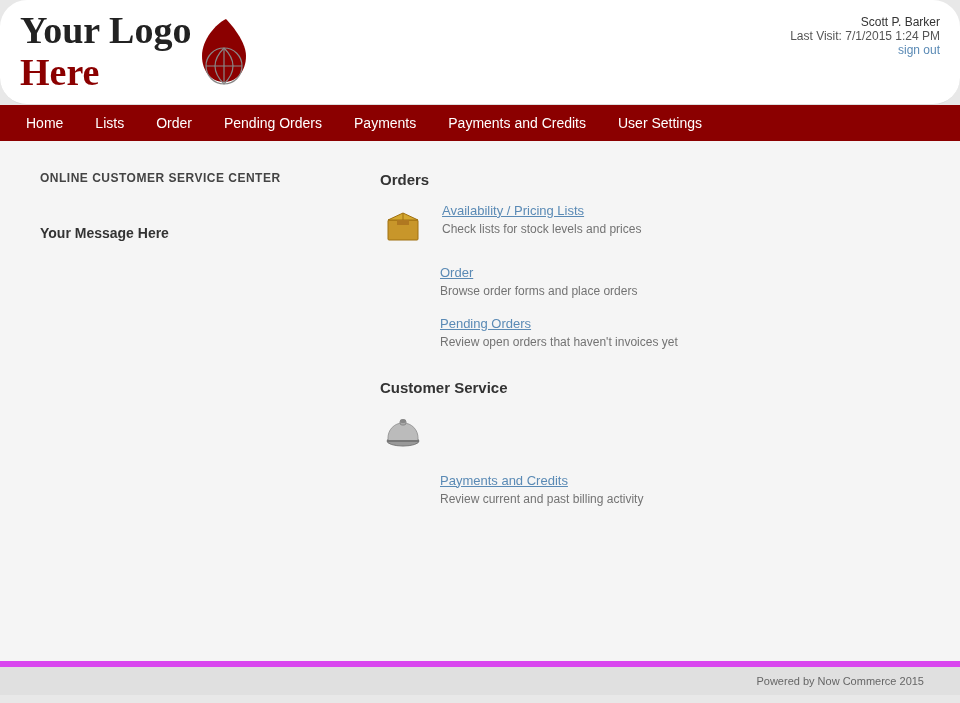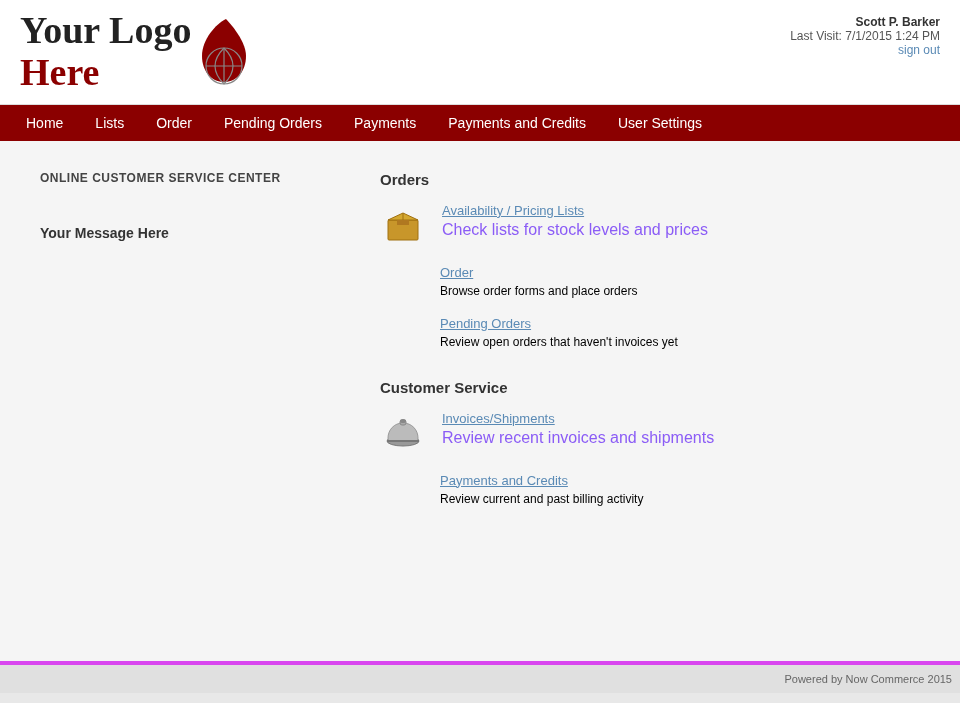--- a/index.html
+++ b/index.html
@@ -1,25 +1,25 @@
 <!DOCTYPE html>
 <html><head>
   <meta charset="utf-8">
   <style>
     * { margin: 0; padding: 0; box-sizing: border-box; }
     body { font-family: Arial, sans-serif; font-size: 13px; background: #e8e8e8; min-height: 703px; }
 
     
-    #header { background: #fff; padding: 10px 20px; display: flex; justify-content: space-between; align-items: flex-start; border-bottom: 1px solid #ddd; }
+    #header { background: #fff; padding: 10px 20px; display: flex; justify-content: space-between; align-items: flex-start; border-bottom: 1px solid #ddd; border-radius: 27px; }
     #logo-area { display: flex; align-items: center; }
     #logo-text { font-size: 38px; font-weight: bold; color: #222; font-family: Georgia, serif; line-height: 1.1; }
     #logo-text .here { color: #8b0000; }
     #logo-icon { margin-left: 5px; display: flex; align-items: center; }
     #user-info { text-align: right; font-size: 12px; color: #555; padding-top: 5px; }
-    #user-info .username { font-weight: bold; color: #333; }
+    #user-info .username { font-weight: normal; color: #333; }
     #user-info a { color: #5a8ab5; text-decoration: none; }
 
     
     nav { background: #8b0000; padding: 0; }
     nav ul { list-style: none; display: flex; align-items: center; padding: 0 10px; text-align: center; }
     nav ul li a { display: block; color: #fff; text-decoration: none; padding: 10px 16px; font-size: 14px; }
 
     
     #main { background: #f5f5f5; min-height: 520px; padding: 30px 40px; display: flex; gap: 40px; }
 
@@ -29,28 +29,28 @@
     #left-panel .message { font-size: 14px; font-weight: bold; color: #333; margin-top: 40px; }
 
     
     #right-panel { flex: 1; }
     .section-heading { font-size: 15px; font-weight: bold; color: #333; margin-bottom: 15px; }
     .section-block { margin-bottom: 30px; }
     .item-row { display: flex; align-items: flex-start; gap: 17px; margin-bottom: 20px; }
     .item-icon { width: 45px; flex-shrink: 0; display: flex; align-items: center; justify-content: center; margin-top: 2px; }
     .item-content { flex: 1; }
     .item-content a { color: #5a8ab5; text-decoration: underline; font-size: 13px; display: block; margin-bottom: 3px; }
-    .item-content .desc { color: #8b5cf6; font-size: 16px; text-align: right; }
+    .item-content .desc { color: #737373; font-size: 12px; text-align: right; }
 
     .standalone-item { margin-left: 60px; margin-bottom: 18px; }
     .standalone-item a { color: #5a8ab5; text-decoration: underline; font-size: 13px; display: block; margin-bottom: 3px; }
-    .standalone-item .desc { color: #000000; font-size: 12px; }
+    .standalone-item .desc { color: #737373; font-size: 12px; }
 
     
-    #footer { background: #e0e0e0; text-align: right; padding: 8px 8px; font-size: 11px; color: #666; border-top: 4px solid #d946ef; }
+    #footer { background: #e0e0e0; text-align: right; padding: 8px 36px; font-size: 11px; color: #666; border-top: 6px solid #d946ef; }
 
     
     .box-icon svg, .bell-icon svg { width: 40px; height: 40px; }
   </style>
 </head>
 <body>
 
 <div id="header">
   <div id="logo-area">
     <div id="logo-text">
@@ -150,24 +150,20 @@
         <div class="item-icon bell-icon">
           <svg viewBox="0 0 40 40">
 
             <ellipse cx="20" cy="28" rx="16" ry="5" fill="#999" stroke="#777" stroke-width="1"></ellipse>
             <path d="M20 10 C11 10, 5 17, 5 25 C5 28, 6 29, 8 29 L32 29 C34 29, 35 28, 35 25 C35 17, 29 10, 20 10Z" fill="#bbb" stroke="#999" stroke-width="1"></path>
             <rect x="17" y="7" width="6" height="5" rx="2" fill="#aaa" stroke="#888" stroke-width="1"></rect>
             <ellipse cx="20" cy="8" rx="3" ry="2" fill="#888"></ellipse>
             <line x1="4" y1="28" x2="36" y2="28" stroke="#777" stroke-width="2"></line>
           </svg>
         </div>
-        <div class="item-content">
-          <a href="#">Invoices/Shipments</a>
-          <span class="desc">Review recent invoices and shipments</span>
-        </div>
       </div>
 
       <div class="standalone-item">
         <a href="#">Payments and Credits</a>
         <span class="desc">Review current and past billing activity</span>
       </div>
 
     </div>
 
   </div>

